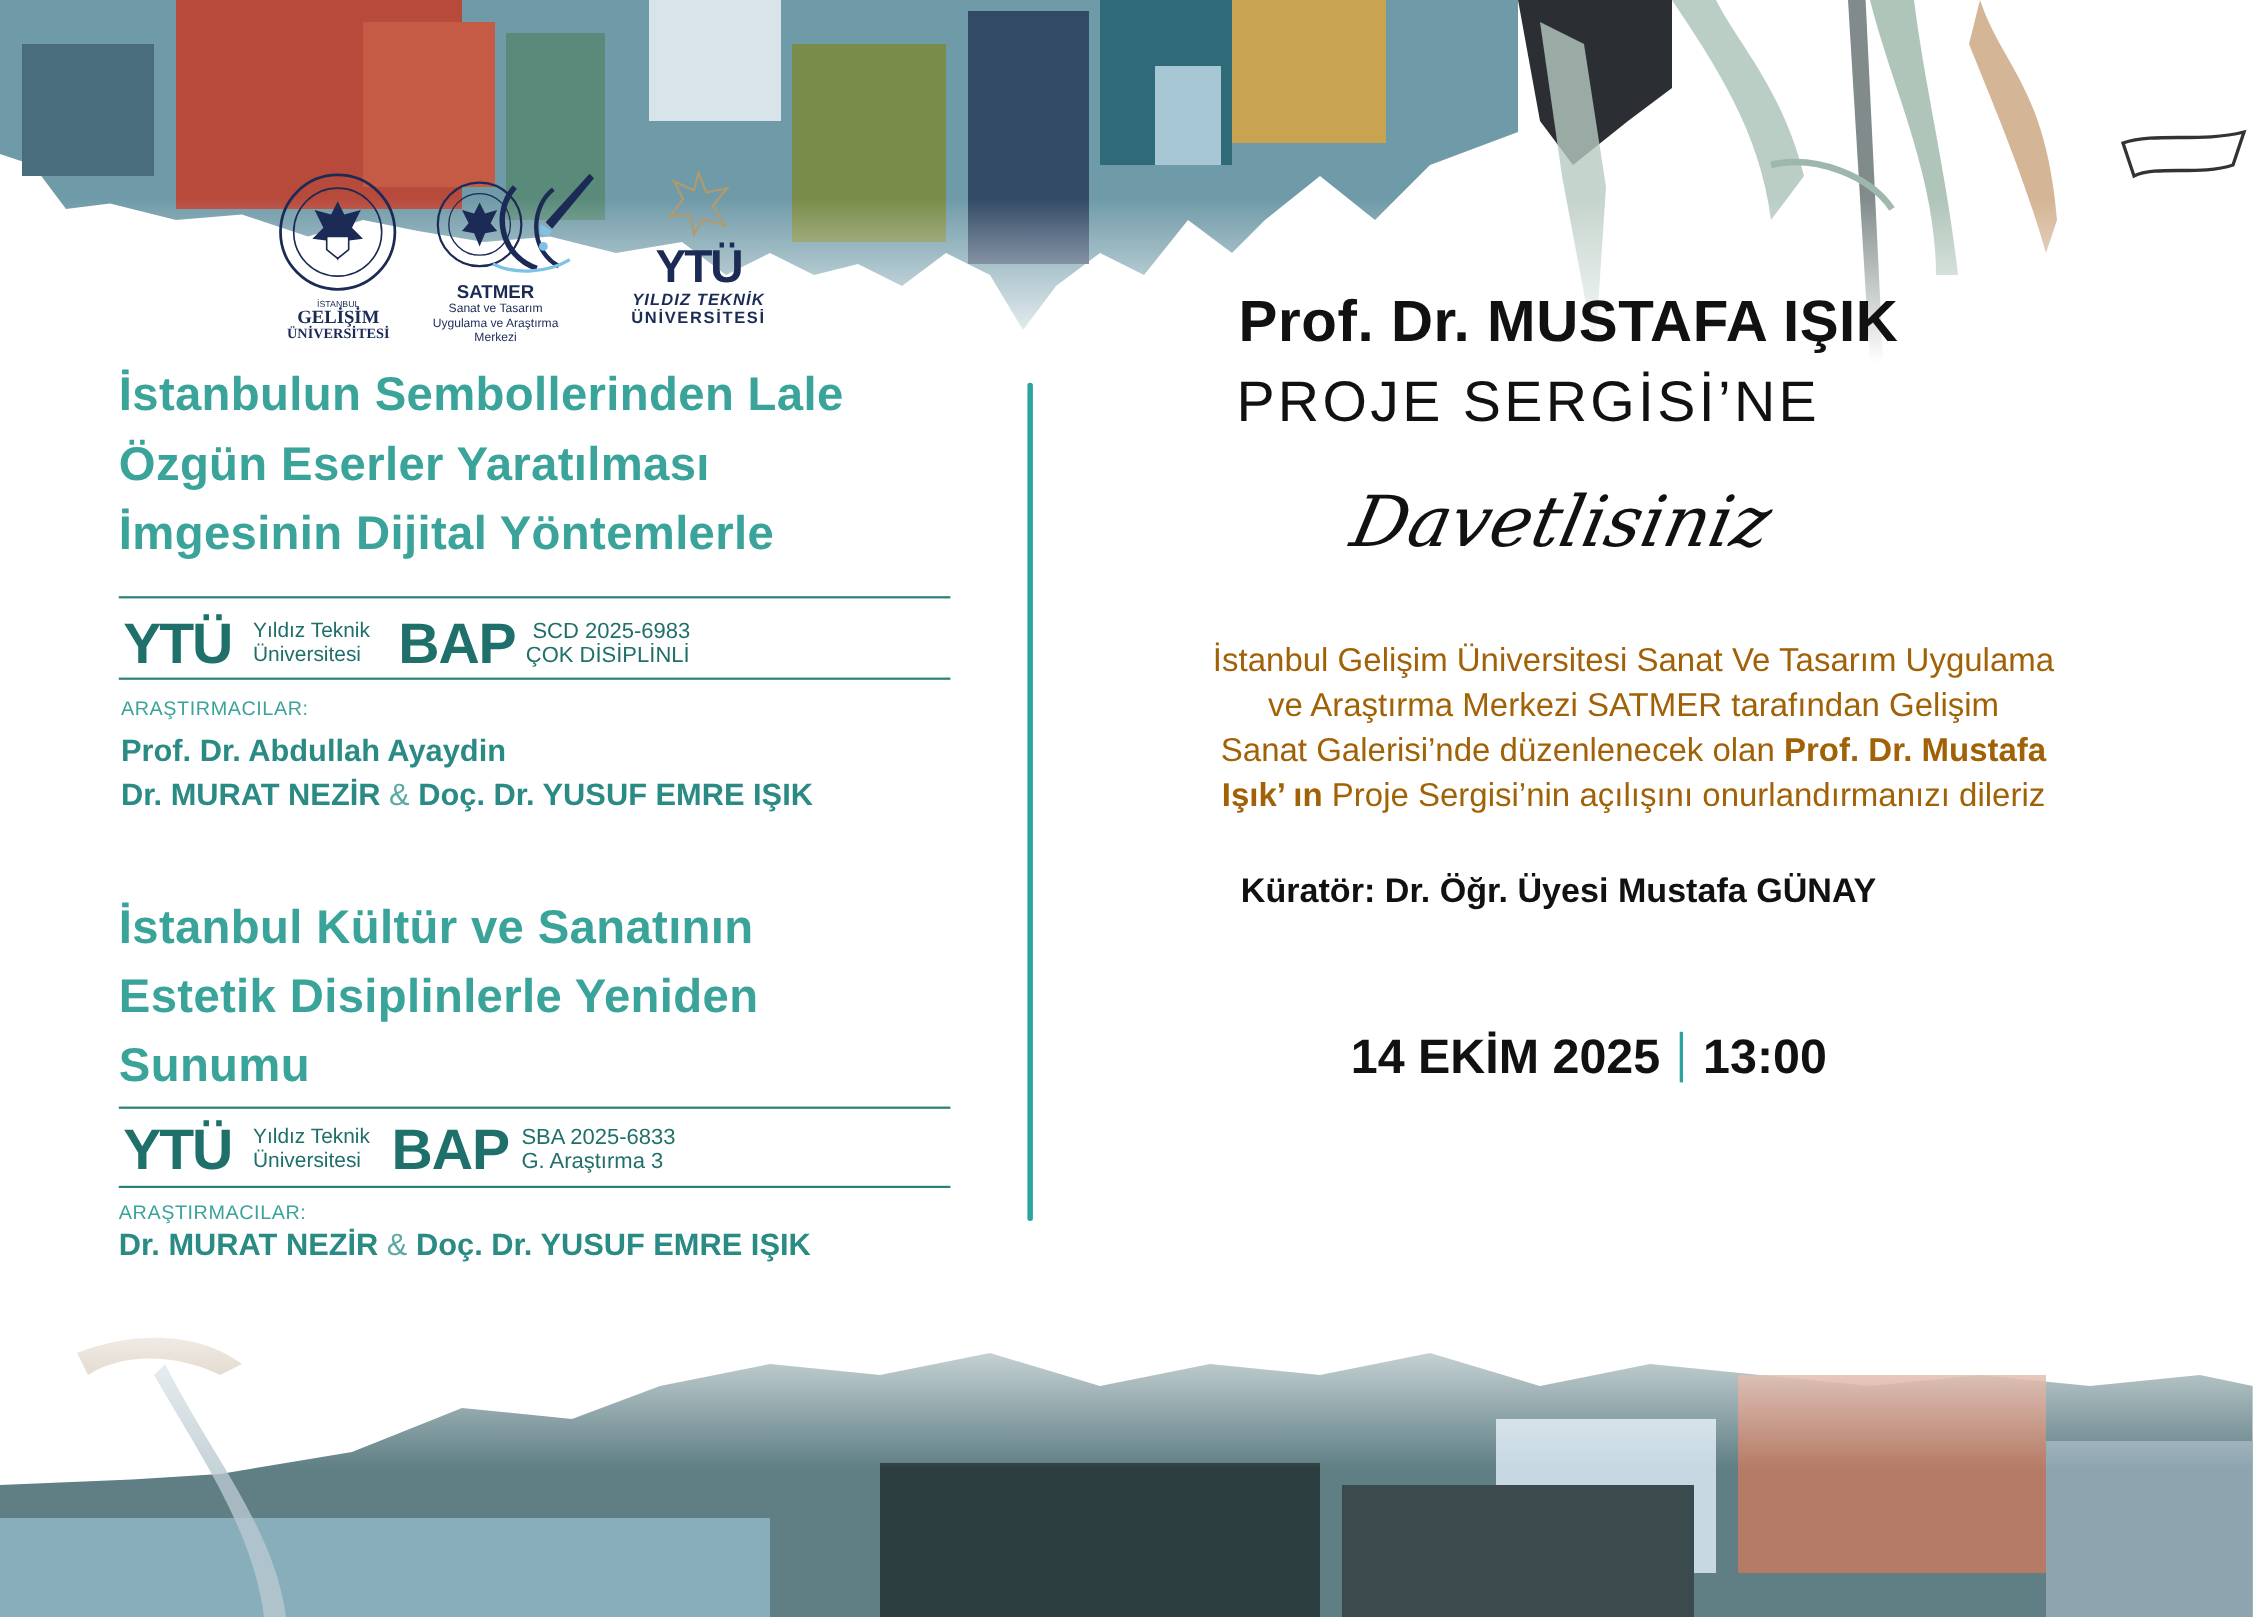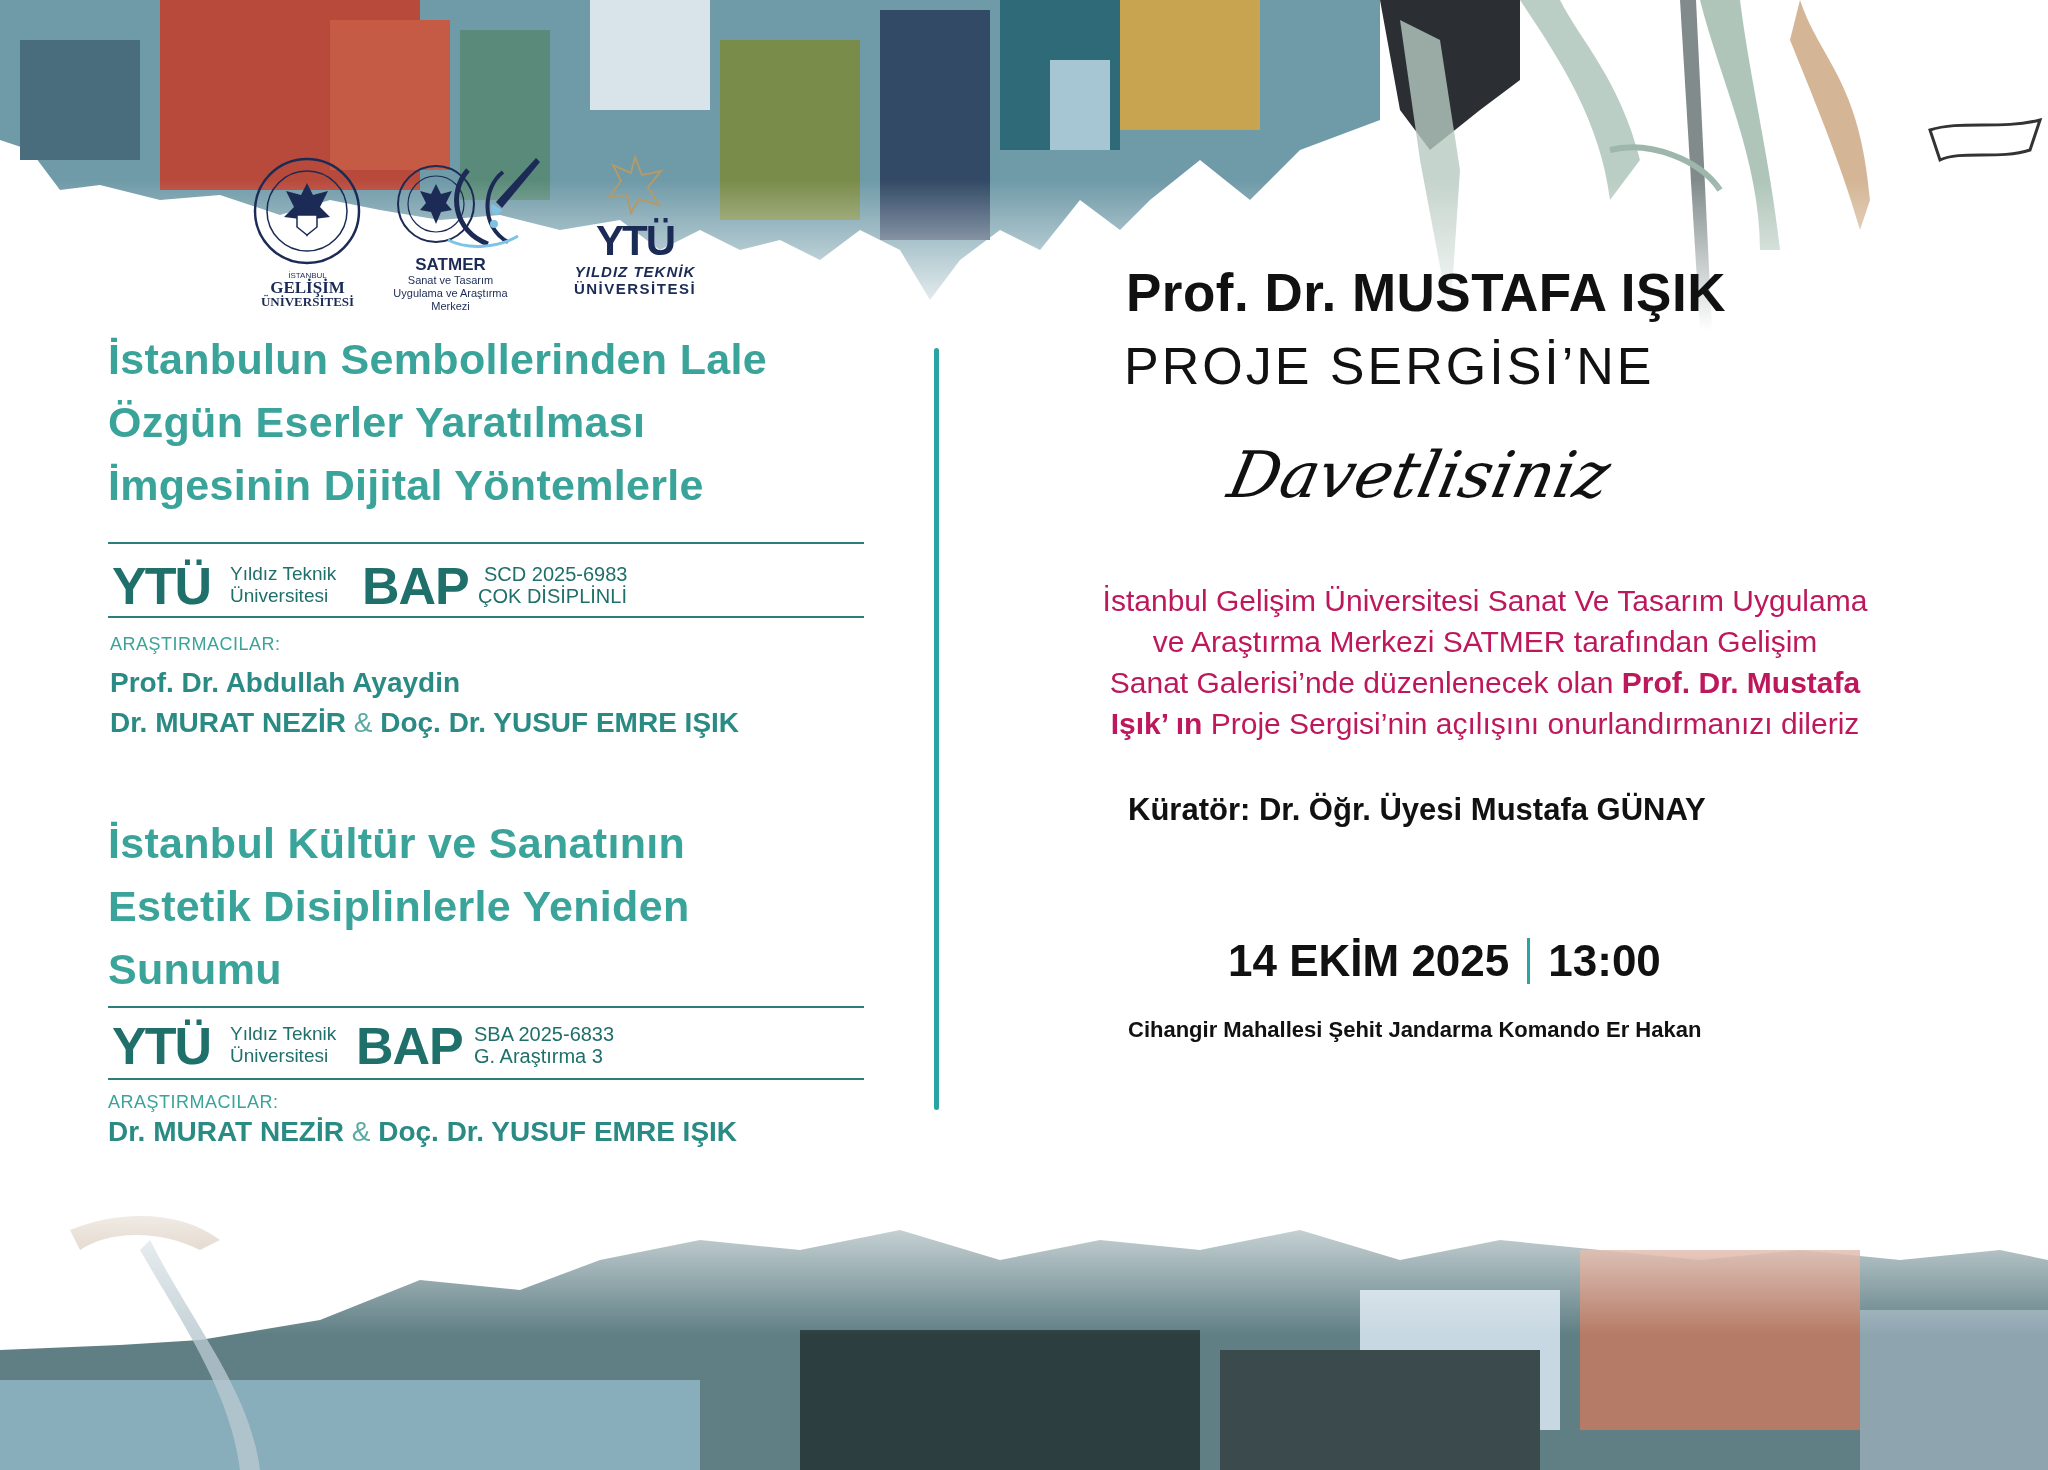--- a/index.html
+++ b/index.html
@@ -15,21 +15,21 @@
   .bap-big{color:#1f6f6a;font-weight:bold;font-size:52px;line-height:52px;letter-spacing:-1px;}
   .bap-small{color:#1f6f6a;font-size:20px;line-height:21px;}
   .label{color:#3aa39a;font-size:18px;letter-spacing:0.5px;}
   .names{color:#2a8a84;font-weight:bold;font-size:28px;line-height:40px;}
   .amp{font-weight:normal;color:#5aa9a3;}
   .divider{position:absolute;left:934px;top:348px;width:5px;height:762px;background:#2ba3a0;border-radius:3px;}
   .right{color:#111;}
   .guest-name{font-weight:bold;font-size:53px;letter-spacing:0.5px;}
   .exhibition{font-size:52px;font-weight:normal;letter-spacing:3px;}
   .script{font-family:"DejaVu Serif",serif;font-style:italic;font-size:64px;transform:skewX(-12deg);}
-  .para{font-size:30px;line-height:41px;text-align:center;color:#be185d;}
+  .para{font-size:30px;line-height:41px;text-align:center;color:#a16207;}
   .para b{font-weight:bold;}
   .curator{font-weight:bold;font-size:31px;}
   .date{font-weight:bold;font-size:44px;}
   .addr{font-weight:bold;font-size:22px;line-height:32px;}
   .logo-text{color:#1b2b55;text-align:center;}
 </style>
 </head>
 <body>
 
 <div class="art art-top">
@@ -187,14 +187,13 @@
 
 <div class="abs right curator" style="left:1128px;top:792px;white-space:nowrap;">Küratör: Dr. Öğr. Üyesi Mustafa GÜNAY</div>
 
 <div class="abs right date" style="left:1228px;top:936px;white-space:nowrap;display:flex;align-items:center;">
   <span>14 EKİM 2025</span>
   <span style="display:inline-block;width:3px;height:46px;background:#2ba3a0;margin:0 18px;"></span>
   <span>13:00</span>
 </div>
 
 <div class="abs right addr" style="left:1128px;top:1014px;white-space:nowrap;">
-  <div>Cihangir Mahallesi Şehit Jandarma Komando Er Hakan</div>
 </div>
 
 </body></html>

